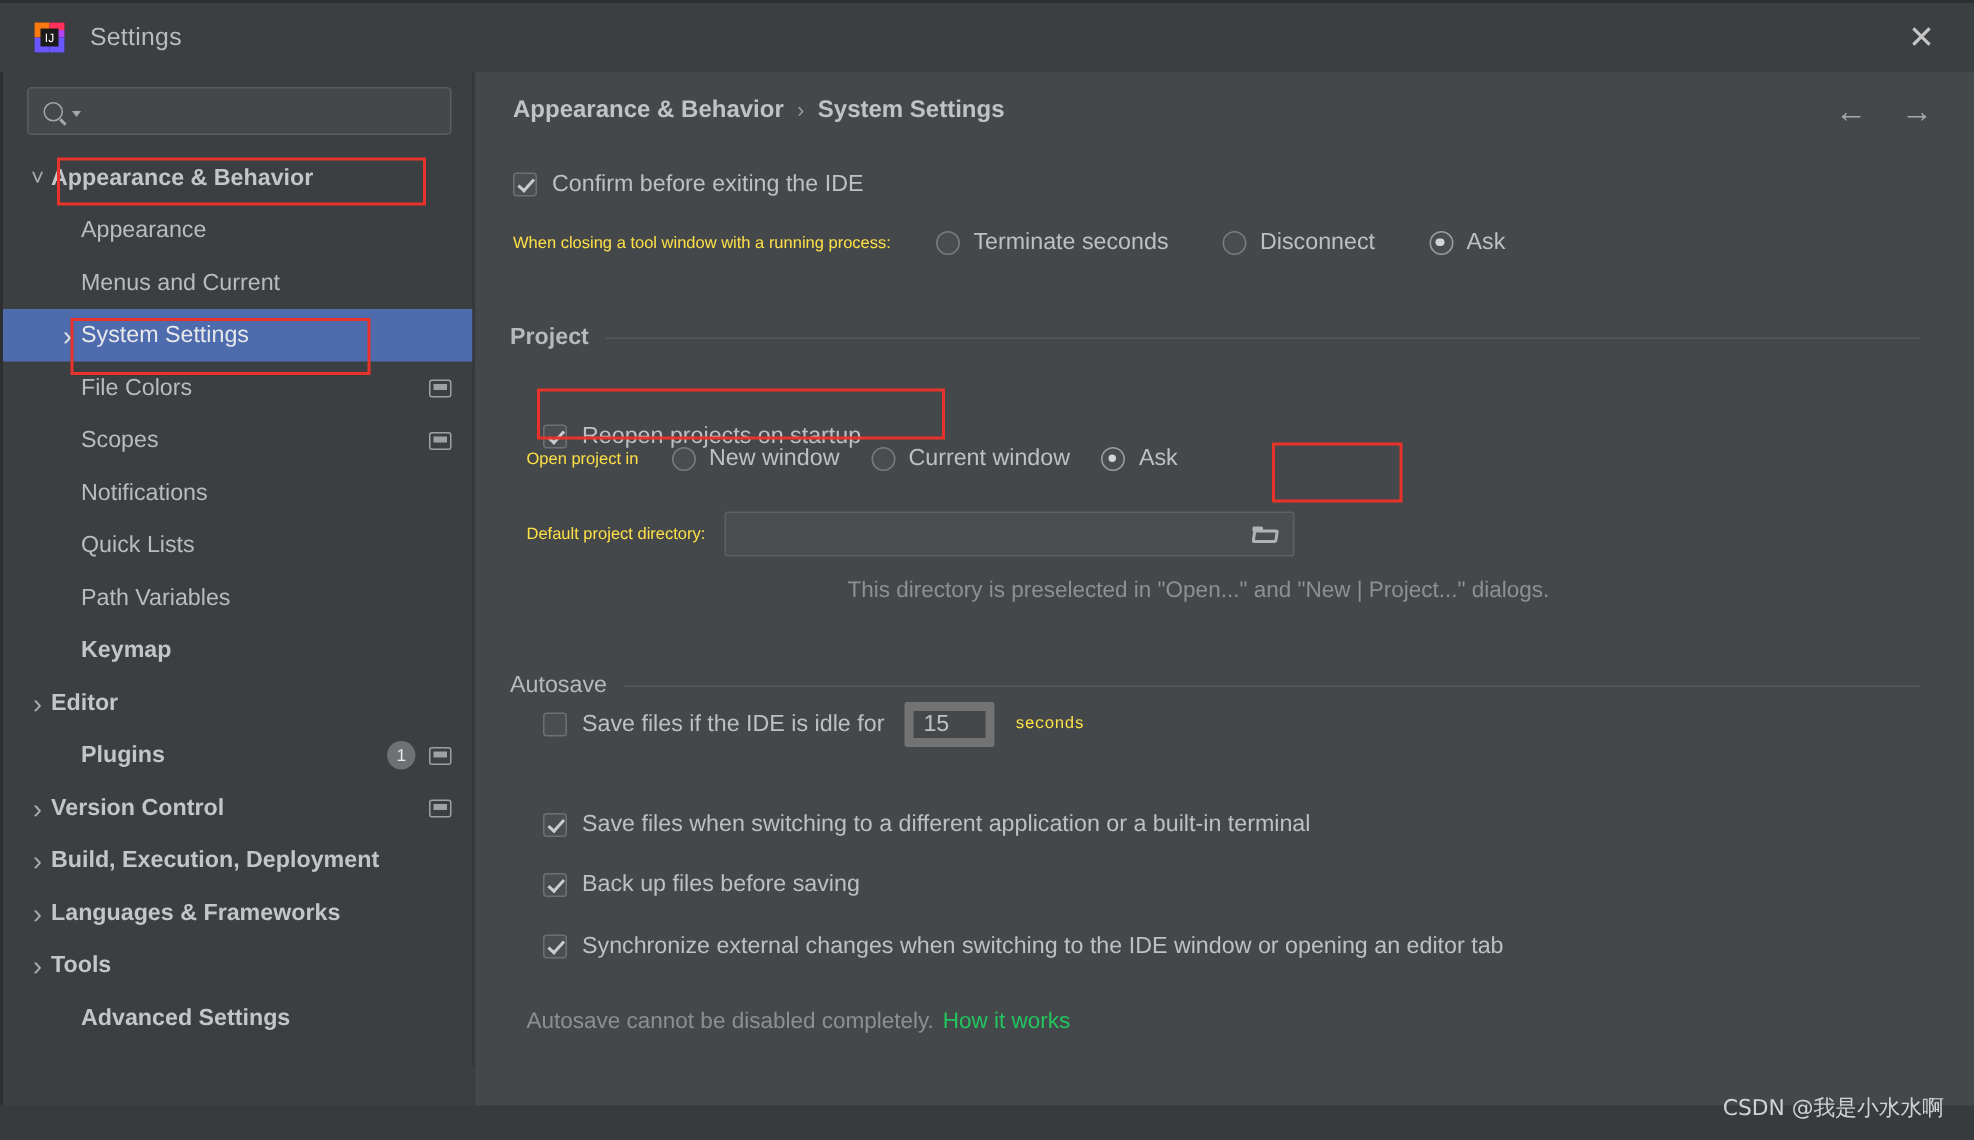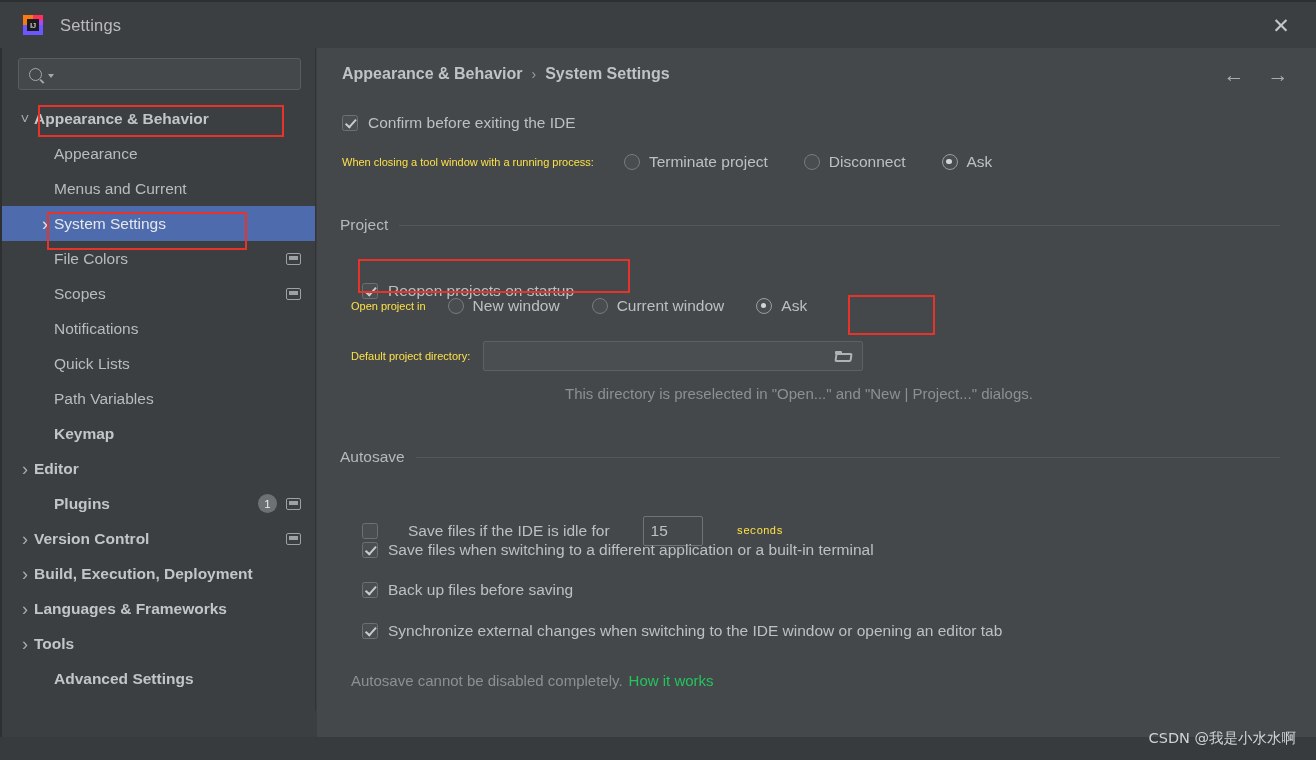--- a/index.html
+++ b/index.html
@@ -357,21 +357,21 @@
     left: 0; top: 3.5px;
     width: 17px; height: 9px;
     background: transparent;
     border: 2px solid #b0b3b5;
     border-radius: 0 2px 2px 2px;
     box-sizing: border-box;
     transform: skewX(-8deg);
   }
   .numfield {
     background: #45484a;
-    border: 1px solid #737373;
+    border: 6px solid #737373;
     border-radius: 2px;
     box-sizing: border-box;
     color: #bdc0c2;
     font-size: 15.5px;
     font-family: inherit;
     outline: none;
     padding: 0 7px;
   }
 
   .link {
@@ -547,46 +547,46 @@
     <div class="row" style="left:25px; top:66px;">
       <div class="cb checked" id="cb-confirm"></div>
       <span class="cb-label">Confirm before exiting the IDE</span>
     </div>
 
     <div class="row" style="left:25px; top:105px;">
       <span class="txt">When closing a tool window with a running process:</span>
       <div class="radio-group" id="tool-radios" style="margin-left:30px; gap:36px;">
           <div class="radio-item">
             <span class="rb"></span>
-            <span class="rb-label">Terminate project</span>
+            <span class="rb-label">Terminate seconds</span>
           </div>
           <div class="radio-item">
             <span class="rb"></span>
             <span class="rb-label">Disconnect</span>
           </div>
           <div class="radio-item">
             <span class="rb selected"></span>
             <span class="rb-label">Ask</span>
           </div>
         </div>
     </div>
 
-    <div class="group-head" style="left:23px; top:168px;">
+    <div class="group-head" style="left:23px; top:168px;font-weight:bold;">
       <span class="group-title">Project</span>
       <span class="group-rule"></span>
     </div>
 
     <div class="row" style="left:45px; top:210px;margin-top:24px;">
       <div class="cb checked" id="cb-reopen"></div>
       <span class="cb-label">Reopen projects on startup</span>
     </div>
 
     <div class="row" style="left:34px; top:249px;">
       <span class="txt">Open project in</span>
-      <div class="radio-group" id="open-radios" style="margin-left:22px; gap:32px;">
+      <div class="radio-group" id="open-radios" style="margin-left:22px; gap:21px;">
           <div class="radio-item">
             <span class="rb"></span>
             <span class="rb-label">New window</span>
           </div>
           <div class="radio-item">
             <span class="rb"></span>
             <span class="rb-label">Current window</span>
           </div>
           <div class="radio-item">
             <span class="rb selected"></span>
@@ -605,21 +605,21 @@
 
     <div class="row" style="left:248px; top:337px;">
       <span class="txt-dim">This directory is preselected in "Open..." and "New | Project..." dialogs.</span>
     </div>
 
     <div class="group-head" style="left:23px; top:400px;">
       <span class="group-title">Autosave</span>
       <span class="group-rule"></span>
     </div>
 
-    <div class="row" style="left:45px; top:468px;gap:20px;">
+    <div class="row" style="left:45px; top:420px;">
       <div class="cb" id="cb-idle"></div>
       <span class="cb-label">Save files if the IDE is idle for</span>
       <input class="numfield" style="width: 60px; height: 30px; margin-left: 13px;" type="text" id="idle-seconds" value="15">
       <span class="txt" style="margin-left:14px;font-family:Liberation Mono, monospace;">seconds</span>
     </div>
 
     <div id="autosave-opts">
         <div class="row" style="left: 45px; top: 493px;">
           <div class="cb checked"></div>
           <span class="cb-label">Save files when switching to a different application or a built-in terminal</span>

